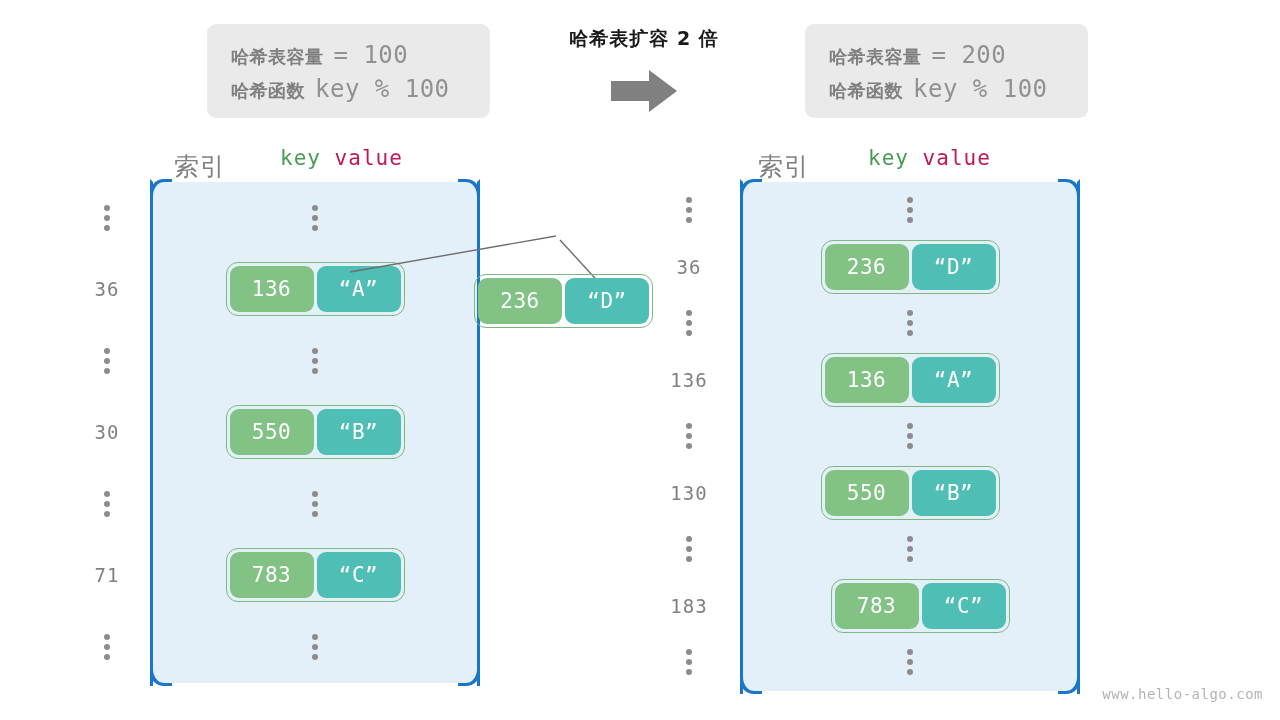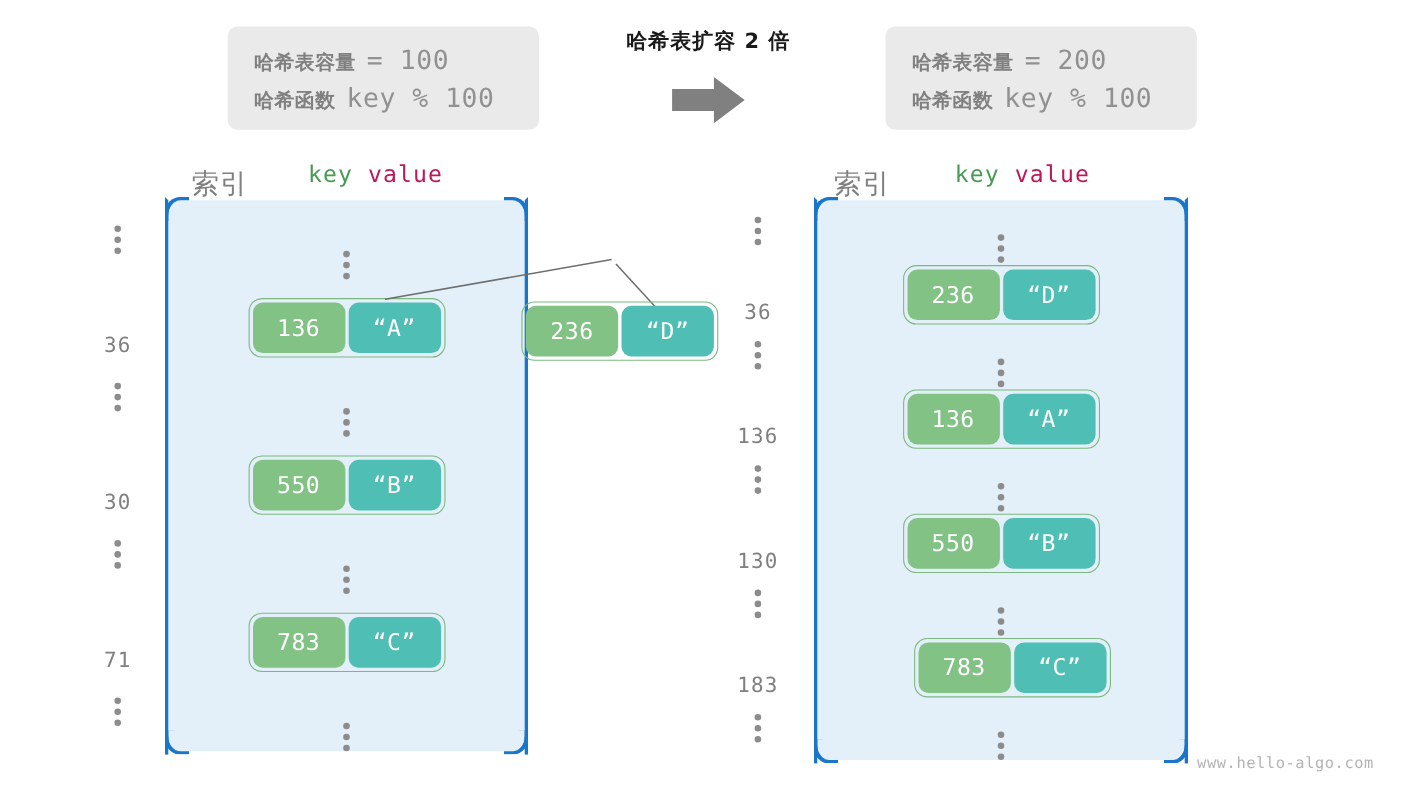--- a/index.html
+++ b/index.html
@@ -144,21 +144,21 @@
 
   .bucket-rows {
     position: relative;
     z-index: 2;
   }
 
   
   .row {
     position: relative;
     display: flex;
-    align-items: flex-end;
+    align-items: center;
   }
   .row-index {
     position: absolute;
     width: 92px;
     text-align: center;
     font-size: 19px;
     color: #808080;
     letter-spacing: 1px;
     font-family: "DejaVu Sans Mono", "Liberation Mono", monospace;
   }
@@ -251,21 +251,21 @@
     position: absolute;
     left: 0; top: 0;
     width: 1280px; height: 720px;
     pointer-events: none;
     z-index: 4;
   }
 
   
   .watermark {
     position: absolute;
-    right: 31px;
+    right: 17px;
     bottom: 18px;
     font-family: "DejaVu Sans Mono", "Liberation Mono", monospace;
     font-size: 14px;
     color: #b3b3b3;
     letter-spacing: 0.5px;
   }
 </style>
 </head>
 <body>
 

